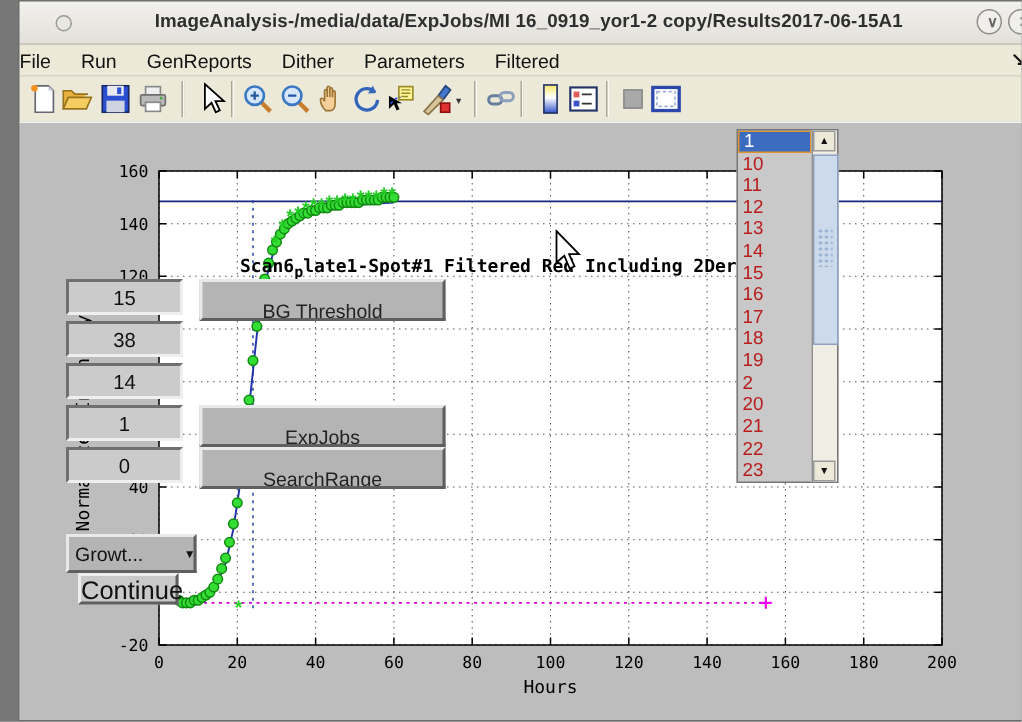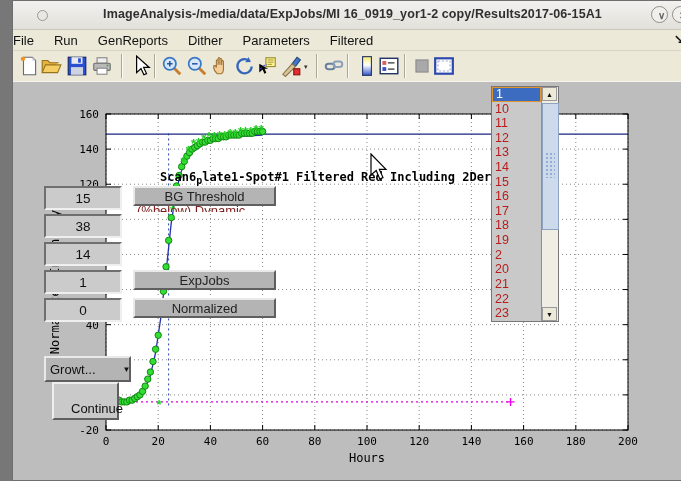--- a/index.html
+++ b/index.html
@@ -22,26 +22,26 @@
   .tcaret{position:absolute;top:12px;font-size:7px;color:#333;}
   
   .figure{position:absolute;left:0;top:80px;width:679px;height:399px;background:#bdbdbd;border-top:1px solid #f4f3ee;}
   #chart{position:absolute;left:0;top:0;}
   .plot-title{position:absolute;left:147px;top:88px;font-family:"DejaVu Sans Mono",monospace;font-size:12px;font-weight:bold;color:#000;white-space:nowrap;z-index:1;}
   .plot-title sub{font-size:10px;}
   .clipped-text{position:absolute;left:124px;top:121px;width:150px;height:9px;overflow:hidden;font-size:13px;color:#7f1d1d;z-index:2;}
   
   .uiedit{position:absolute;left:31px;width:74px;height:20px;background:#cbcbcb;border:2px solid;border-color:#6f6f6f #efefef #efefef #6f6f6f;
           text-align:center;font-size:13.5px;color:#111;font-family:"Liberation Sans",sans-serif;padding:0;z-index:3;}
-  .uibtn{position:absolute;left:120px;width:143px;height:20px;background:#b4b4b4;border:2px solid;border-color:#e9e9e9 #5f5f5f #5f5f5f #e9e9e9;
-         font-size:13px;color:#222;font-family:"Liberation Sans",sans-serif;padding:0;z-index:3;white-space:nowrap;overflow:hidden;}
+  .uibtn{position:absolute;left:120px;width:164px;height:20px;background:#b4b4b4;border:2px solid;border-color:#e9e9e9 #5f5f5f #5f5f5f #e9e9e9;
+         font-size:13px;color:#222;font-family:"Liberation Sans",sans-serif;padding:12px;z-index:3;white-space:nowrap;overflow:hidden;}
   .popup{position:absolute;left:31px;top:274px;width:75px;height:22px;background:#b4b4b4;border:2px solid;border-color:#e9e9e9 #5f5f5f #5f5f5f #e9e9e9;
          font-size:13px;color:#111;z-index:3;display:flex;align-items:center;justify-content:space-between;padding:0 4px;gap:27px;}
   .pushbtn{position:absolute;left:39px;top:300px;width:67px;height:21px;background:#c9c9c9;border:2px solid;border-color:#eeeeee #5f5f5f #5f5f5f #eeeeee;
-           font-size:13px;color:#111;z-index:3;padding:17px;}
+           font-size:17px;color:#111;z-index:3;padding:0;}
   
   .listbox{position:absolute;left:478px;top:4px;width:66px;height:234px;background:#c9c9c9;border:1px solid #777;z-index:5;display:flex;}
   .listitems{width:49px;display:flex;flex-direction:column;overflow:hidden;}
   .listitem{height:14.62px;line-height:14.5px;font-size:12.5px;color:#b91c1c;padding-left:3px;flex:none;}
   .listitem.selected{background:#3c6cc0;color:#fff;border:1px solid #e0932f;height:12.6px;line-height:12.5px;}
   .vscroll{position:relative;width:16px;border-left:1px solid #8f8f8f;background:#efede4;}
   .sbtn{position:absolute;left:0;width:15px;height:14px;background:#ece9d8;border:1px solid #9a9a9a;font-size:7px;color:#111;text-align:center;line-height:13px;padding:0;}
   .sthumb{position:absolute;left:0;top:16px;width:15px;height:125px;background:#ccdaeb;border:1px solid #8fa3c0;}
   .sgrip{position:absolute;left:2px;top:48px;width:10px;height:26px;
          background-image:radial-gradient(#93aed2 1px,transparent 1.1px);background-size:4px 4px;}
@@ -351,21 +351,21 @@
 
     <div class="clipped-text">(%below) Dynamic</div>
 
     <input class="uiedit" style="top: 104px;" value="15">
     <button class="uibtn" style="top:104px">BG Threshold</button>
     <input class="uiedit" style="top: 132px;" value="38">
     <input class="uiedit" style="top: 160px;" value="14">
     <input class="uiedit" style="top: 188px;" value="1">
     <button class="uibtn" style="top:188px">ExpJobs</button>
     <input class="uiedit" style="top: 216px;" value="0">
-    <button class="uibtn" style="top:216px">Normalized</button>
+    <button class="uibtn" style="top:216px">SearchRange</button>
 
     <div class="popup">
       <span>Growt...</span>
       <span style="font-size:8px">▼</span>
     </div>
     <button class="pushbtn">Continue</button>
 
     <div class="listbox">
       <div class="listitems" id="listitems">
           <div class="listitem selected">1</div>

